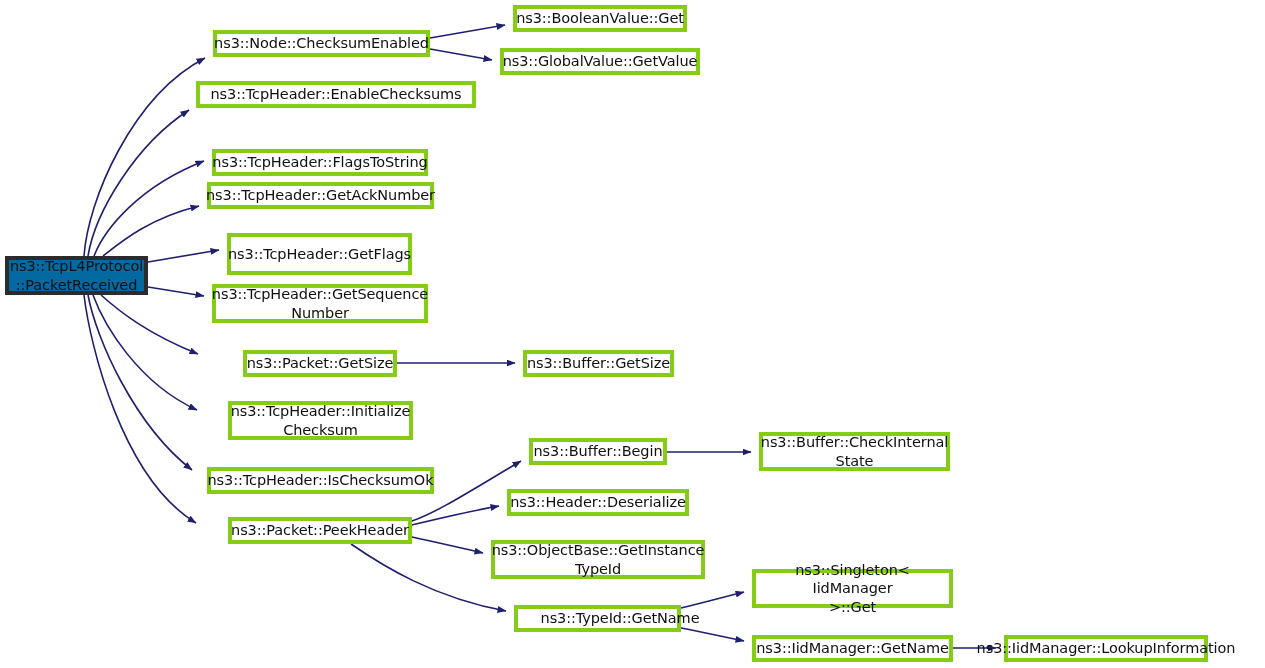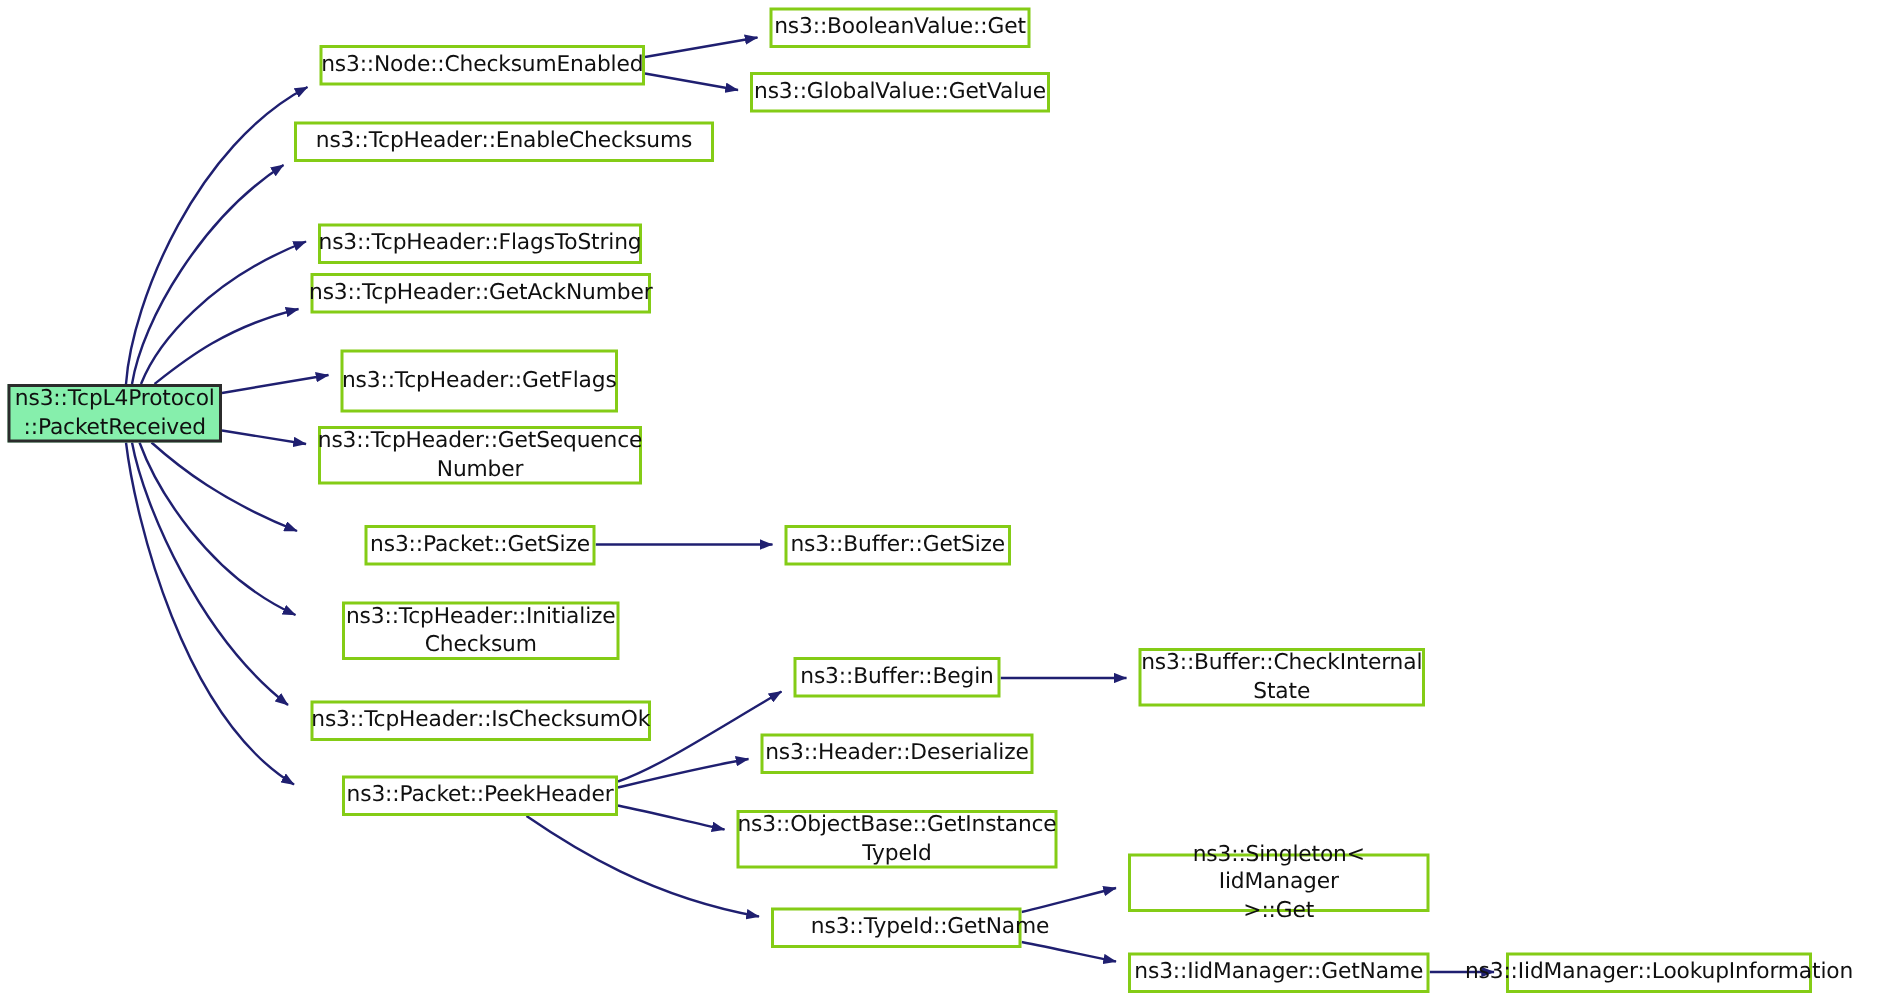--- a/index.html
+++ b/index.html
@@ -21,35 +21,35 @@
     position: absolute;
     left: 0;
     top: 0;
     width: 1265px;
     height: 668px;
     pointer-events: none;
   }
   .node {
     position: absolute;
     box-sizing: border-box;
-    border: 2px solid #84cc16;
+    border: 4px solid #84cc16;
     background: #ffffff;
     color: #101010;
     display: flex;
     align-items: center;
     justify-content: center;
     text-align: center;
     font-size: 14.5px;
     line-height: 1.28;
     letter-spacing: -0.1px;
     white-space: pre-line;
     padding: 0 3px;
   }
   .node.root {
-    background: #86efac;
+    background: #0369a1;
     border-color: #2b2b2b;
     font-weight: 400;
   }
 </style>
 </head>
 <body>
 
 <div id="graph-root">
   <svg id="edge-layer" viewBox="0 0 1265 668">
     <defs>

